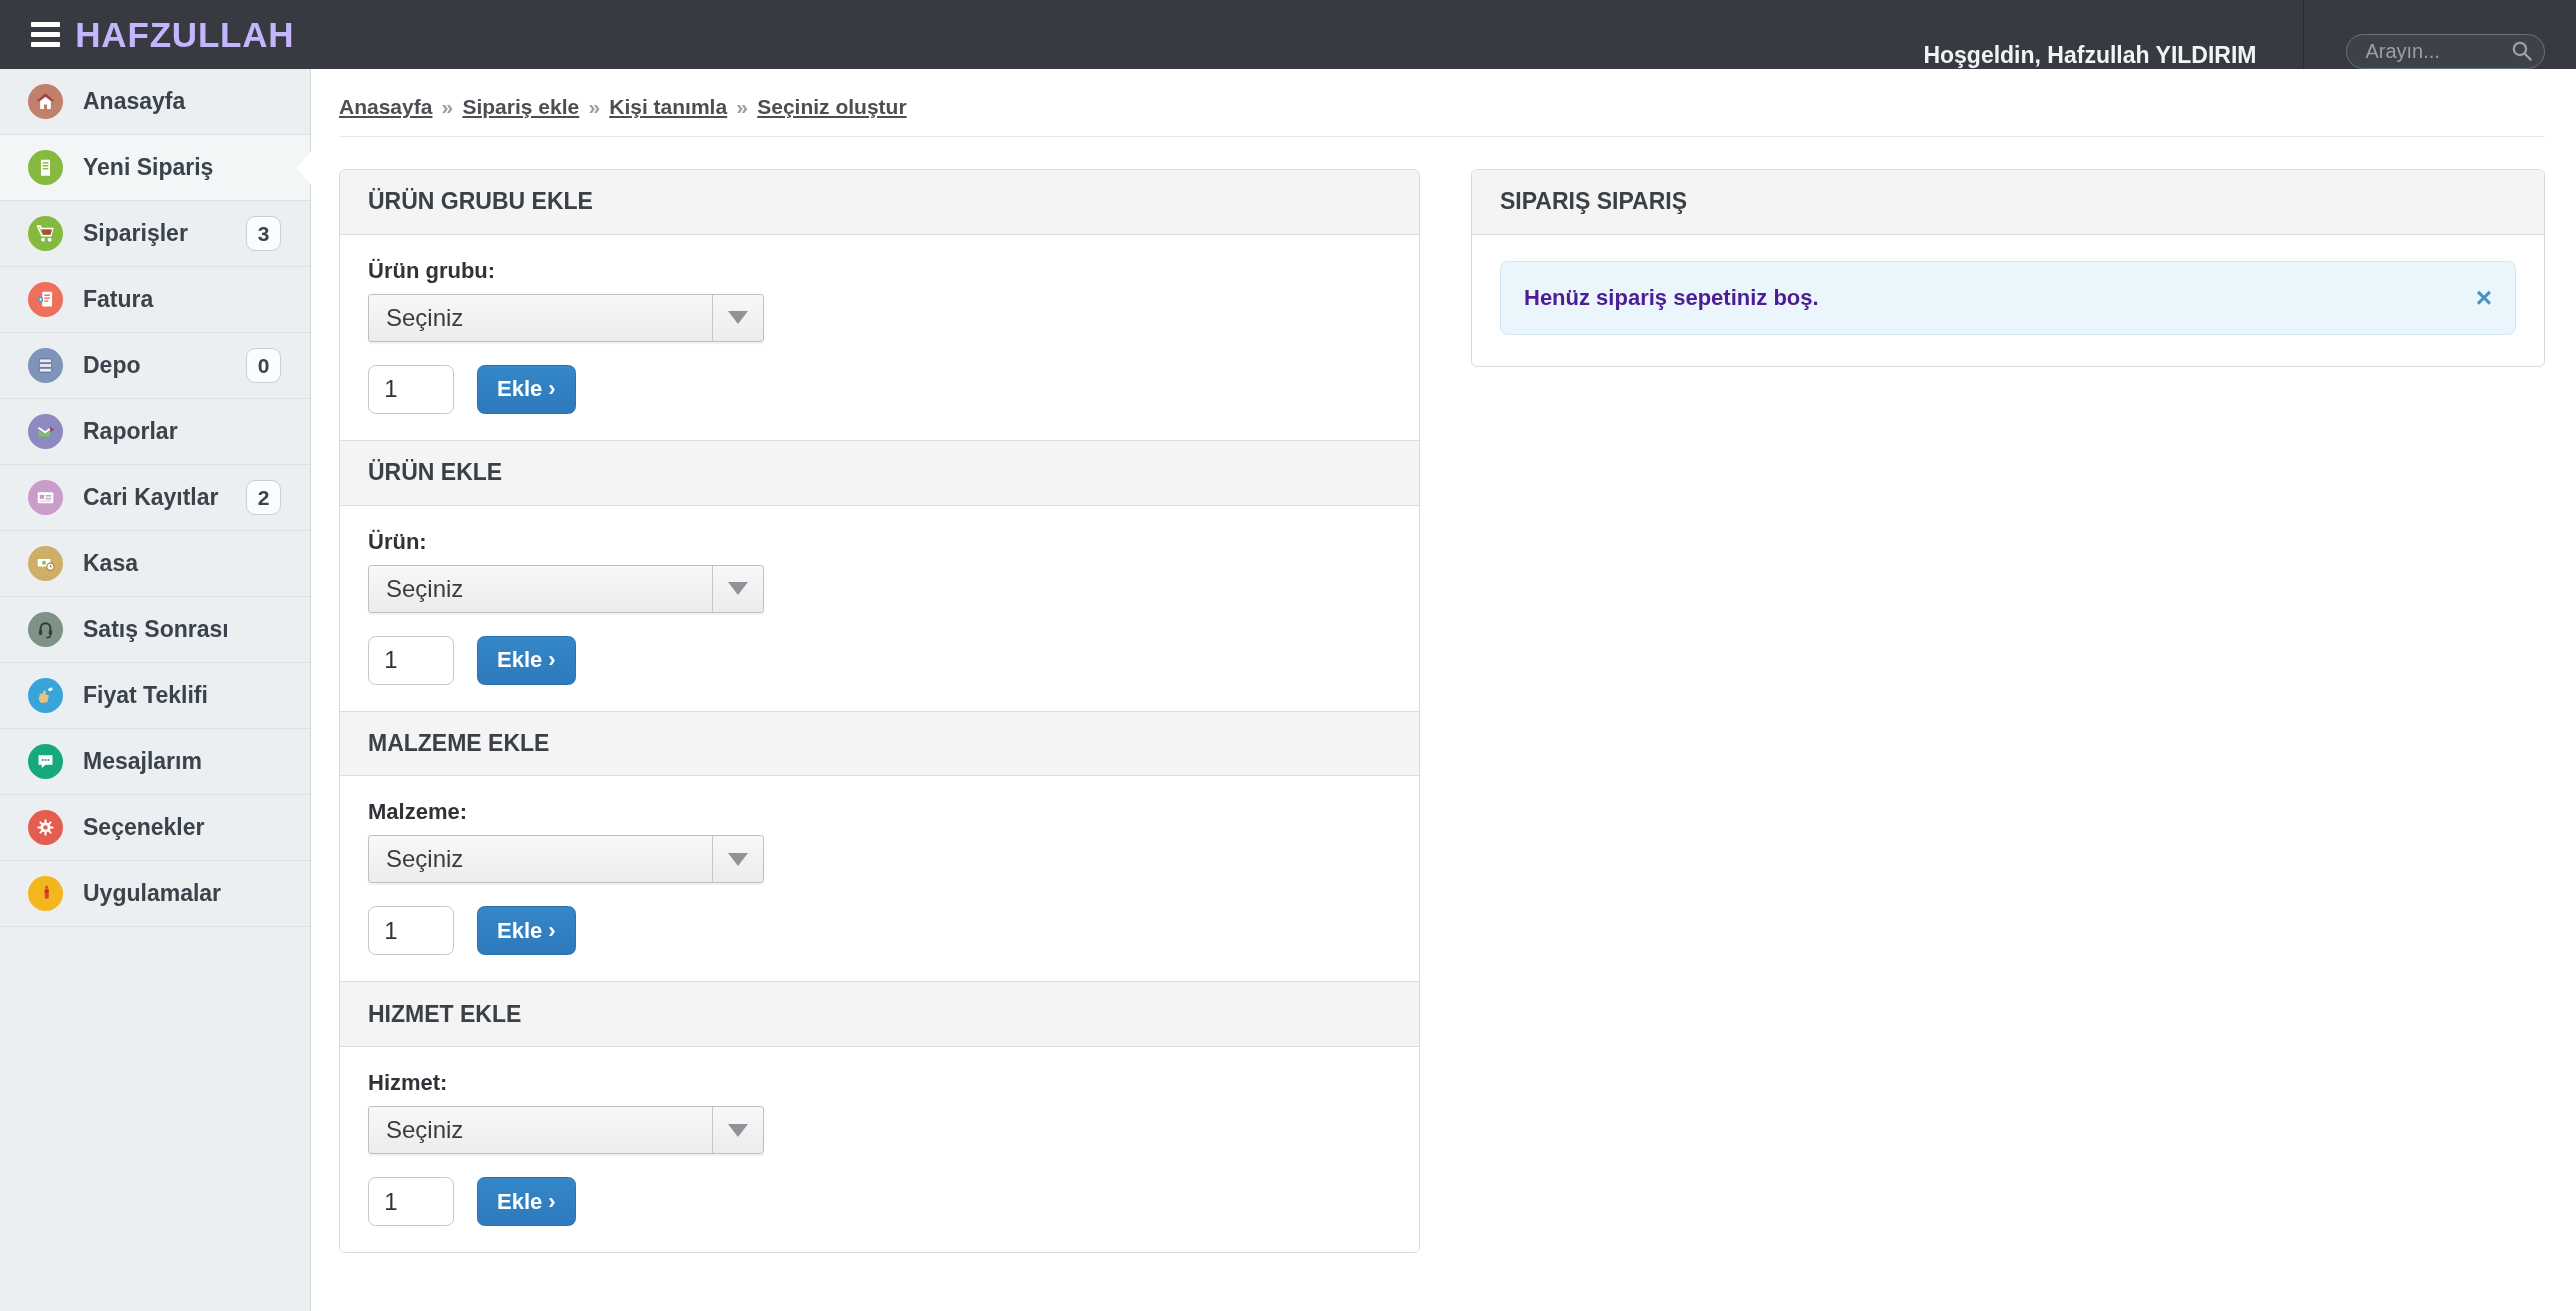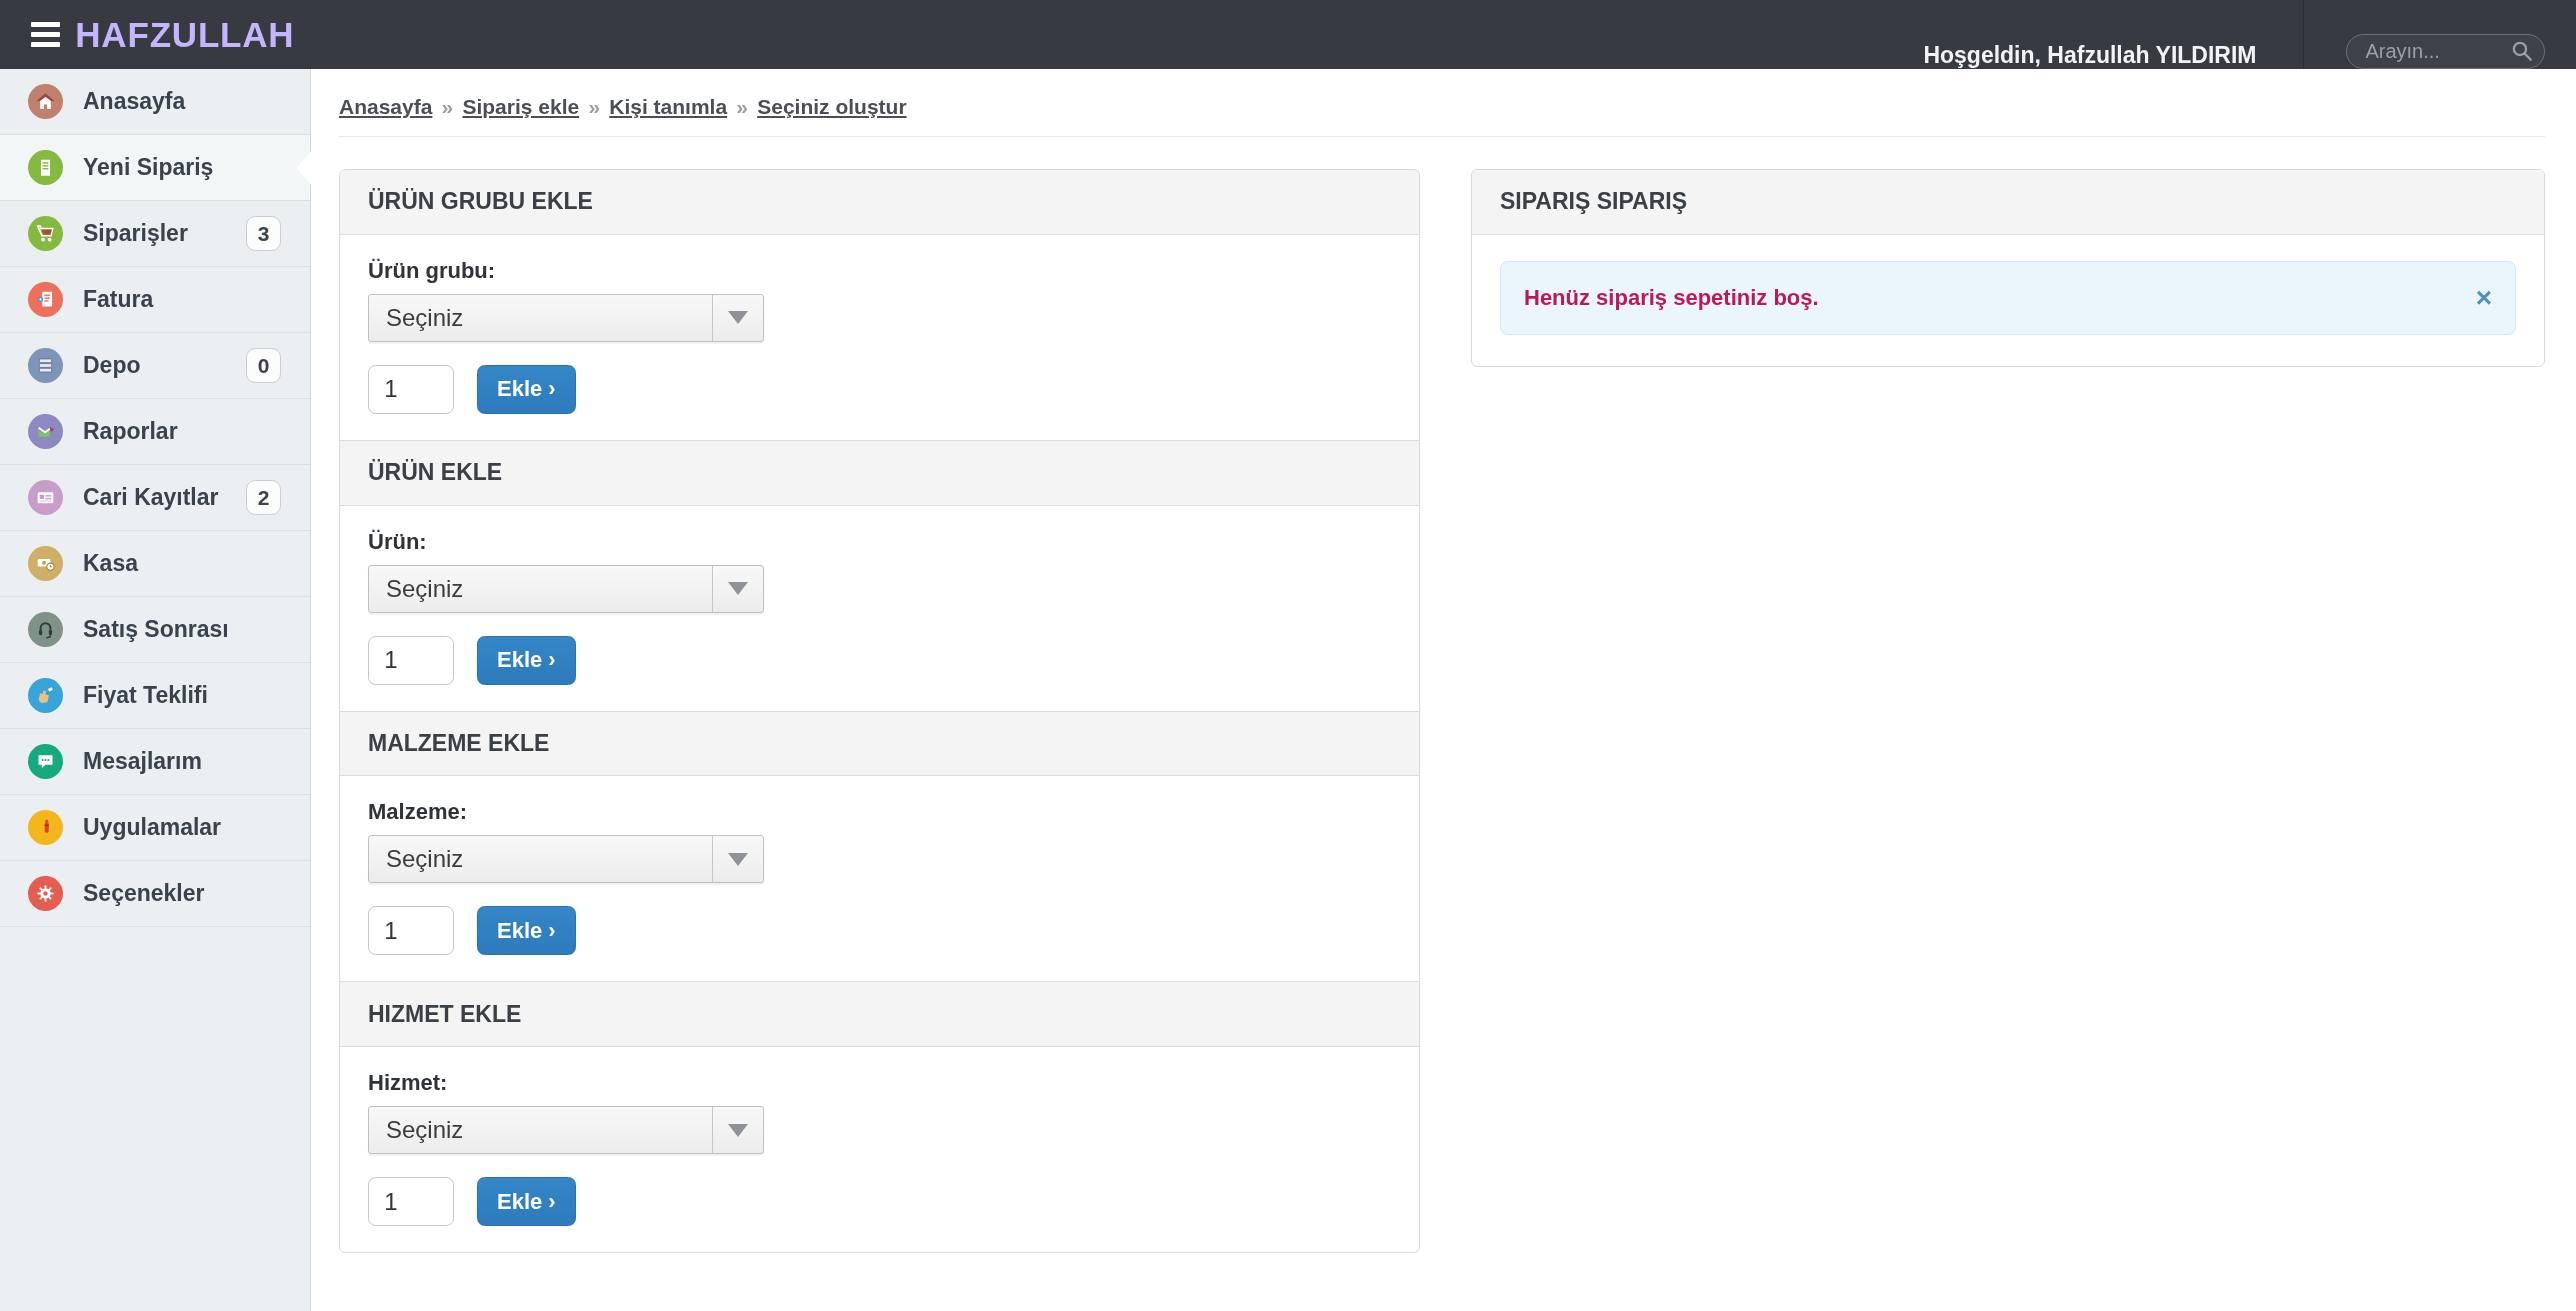--- a/index.html
+++ b/index.html
@@ -51,21 +51,21 @@
   .field-label { font-size:22px; font-weight:bold; color:#2f3337; margin-bottom:10px; }
   .select { position:relative; width:396px; height:48px; border:1.5px solid #bfbfbf; border-radius:3.1px; background:linear-gradient(#f8f8f8,#ececec); display:flex; align-items:center; padding-left:17px; font-size:24px; color:#3c3c3c; margin-bottom:23px; cursor:pointer; box-shadow:0 1.5px 1.5px rgba(0,0,0,0.06); }
   .select-caret { position:absolute; right:0; top:0; width:51px; height:100%; border-left:1.5px solid #c6c6c6; display:flex; align-items:center; justify-content:center; }
   .select-caret::after { content:""; width:0; height:0; border-left:10.7px solid transparent; border-right:10.7px solid transparent; border-top:13px solid #8f9periph398; border-top:13px solid #8f9398; }
   .controls-row { display:flex; align-items:center; gap:23px; }
   .qty-input { width:86px; height:49px; border:1.5px solid #c6c6c6; border-radius:7.7px; font-size:24px; color:#333; padding-left:15.3px; outline:none; font-family:"Liberation Sans", sans-serif; background:#fff; }
   .btn-add { height:49px; padding:0 19px; background:linear-gradient(#3587c8,#2d7abc); border:1.5px solid #2a72b0; border-radius:7.7px; color:#ffffff; font-size:22px; font-weight:bold; cursor:pointer; font-family:"Liberation Sans", sans-serif; }
 
   .cart-body { padding:26px 28px 31px; }
   .alert-info { display:flex; align-items:center; justify-content:space-between; min-height:74px; background:#eaf5fc; border:1.5px solid #cfe8f4; border-radius:7.7px; padding:0 23px; }
-  .alert-text { font-size:22px; font-weight:bold; color:#be185d; }
+  .alert-text { font-size:22px; font-weight:bold; color:#4c1d95; }
   .alert-close { font-size:28px; font-weight:bold; color:#4a93c0; cursor:pointer; line-height:1; }
 </style>
 </head>
 <body>
 
 <div class="screen">
 
   <header class="topbar">
     <div class="brand-area">
       <span class="hamburger">
@@ -220,46 +220,46 @@
               <path d="M5.5 6.5h17v11.5h-8.5l-4.5 4v-4h-4z" fill="#ffffff"></path>
               <circle cx="10.5" cy="12.2" r="1.3" fill="#17a97e"></circle>
               <circle cx="14" cy="12.2" r="1.3" fill="#17a97e"></circle>
               <circle cx="17.5" cy="12.2" r="1.3" fill="#17a97e"></circle>
             </svg>
         </span>
         <span class="nav-label">Mesajlarım</span>
       </div>
 
       <div class="nav-item">
-        <span class="nav-icon" style="background:#f3b71d">
-          <svg width="23" height="23" viewBox="0 0 28 28">
-              <path d="M13 7.5l2.5-4 2.5 4z" fill="#d8442e"></path>
-              <rect x="13" y="7.5" width="5" height="13" rx="2.2" fill="#d8442e"></rect>
-              <rect x="13" y="10.5" width="5" height="1.6" fill="#a32f1e"></rect>
-            </svg>
-        </span>
-        <span class="nav-label">Uygulamalar</span>
-      </div>
-
-      <div class="nav-item">
         <span class="nav-icon" style="background:#e45d51">
           <svg width="23" height="23" viewBox="0 0 28 28">
               <g fill="#ffffff">
                 <rect x="12.8" y="4" width="2.4" height="20" rx="1.2"></rect>
                 <rect x="12.8" y="4" width="2.4" height="20" rx="1.2" transform="rotate(45 14 14)"></rect>
                 <rect x="12.8" y="4" width="2.4" height="20" rx="1.2" transform="rotate(90 14 14)"></rect>
                 <rect x="12.8" y="4" width="2.4" height="20" rx="1.2" transform="rotate(135 14 14)"></rect>
                 <circle cx="14" cy="14" r="6.2"></circle>
               </g>
               <circle cx="14" cy="14" r="2.7" fill="#e45d51"></circle>
             </svg>
         </span>
         <span class="nav-label">Seçenekler</span>
       </div>
 
+      <div class="nav-item">
+        <span class="nav-icon" style="background:#f3b71d">
+          <svg width="23" height="23" viewBox="0 0 28 28">
+              <path d="M13 7.5l2.5-4 2.5 4z" fill="#d8442e"></path>
+              <rect x="13" y="7.5" width="5" height="13" rx="2.2" fill="#d8442e"></rect>
+              <rect x="13" y="10.5" width="5" height="1.6" fill="#a32f1e"></rect>
+            </svg>
+        </span>
+        <span class="nav-label">Uygulamalar</span>
+      </div>
+
     </nav>
 
     <main>
 
       <div class="breadcrumb">
         <a>Anasayfa</a>
         <span class="crumb-sep">»</span>
         <a>Sipariş ekle</a>
         <span class="crumb-sep">»</span>
         <a>Kişi tanımla</a>

